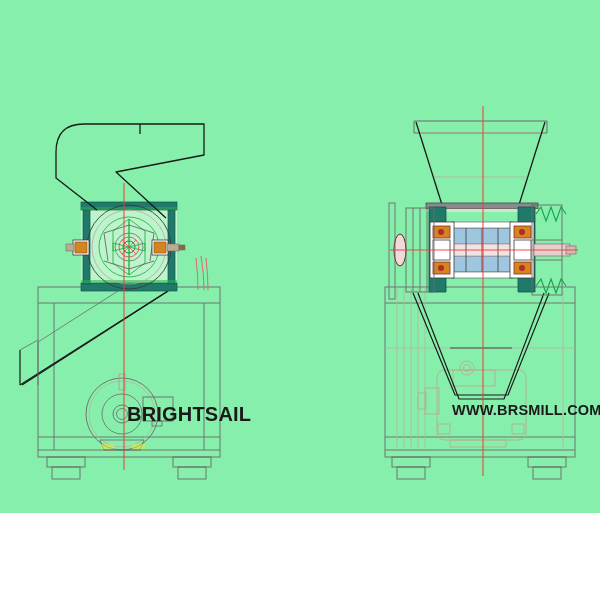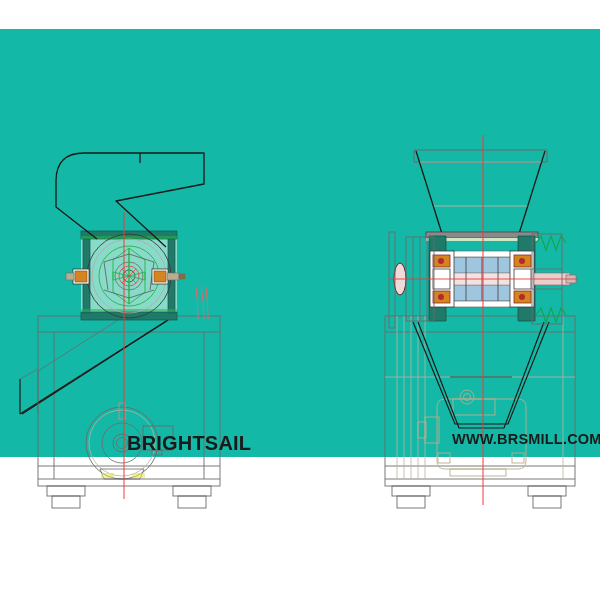--- a/index.html
+++ b/index.html
@@ -9,23 +9,22 @@
   }
   body {
     width: 600px;
     height: 600px;
     overflow: hidden;
     font-family: "Liberation Sans", sans-serif;
   }
   #canvas {
     position: relative;
     width: 600px;
-    height: 428px;
-    background: #14b8a6;
-    margin-top: 29px;
+    height: 513px;
+    background: #86efac;
   }
   svg.drawing {
     position: absolute;
     top: 0;
     left: 0;
     width: 600px;
     height: 600px;
     display: block;
   }
   .wm {

